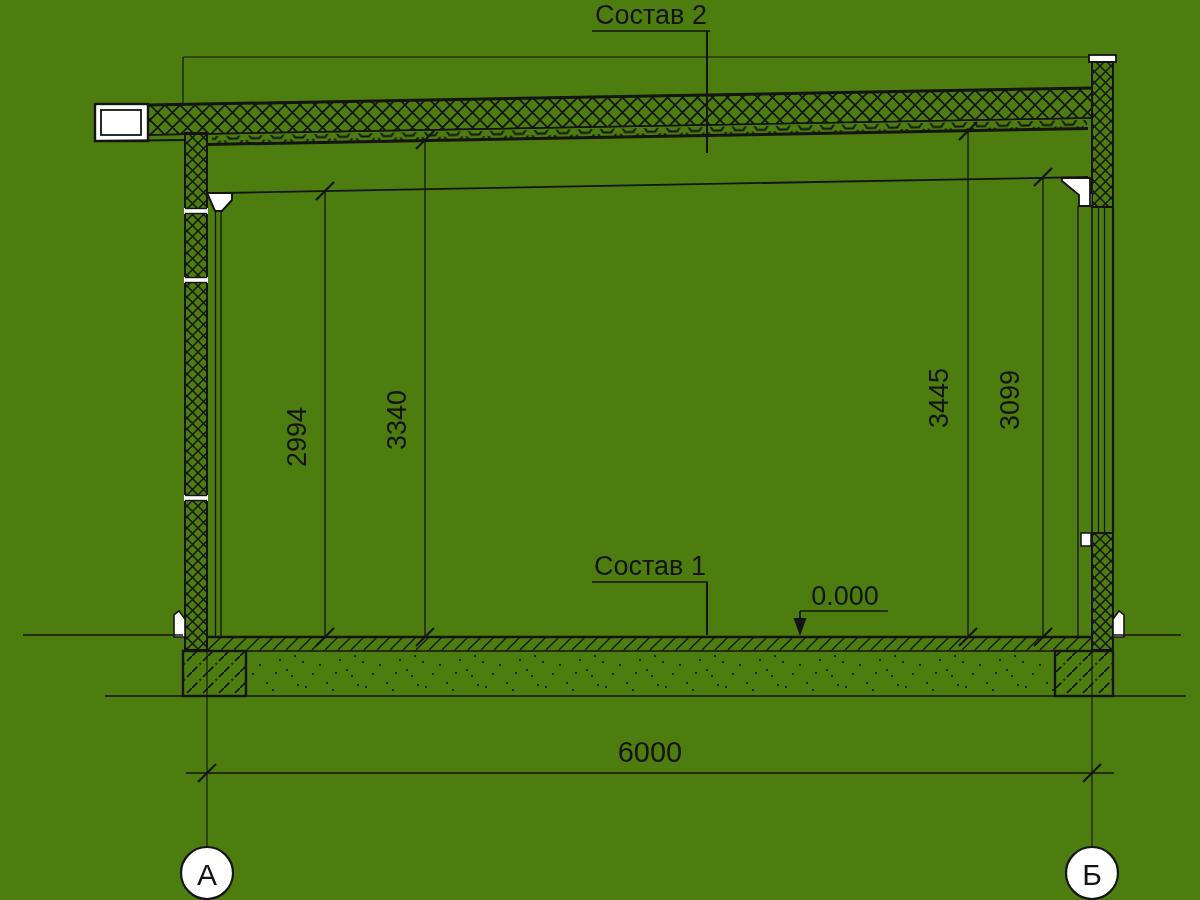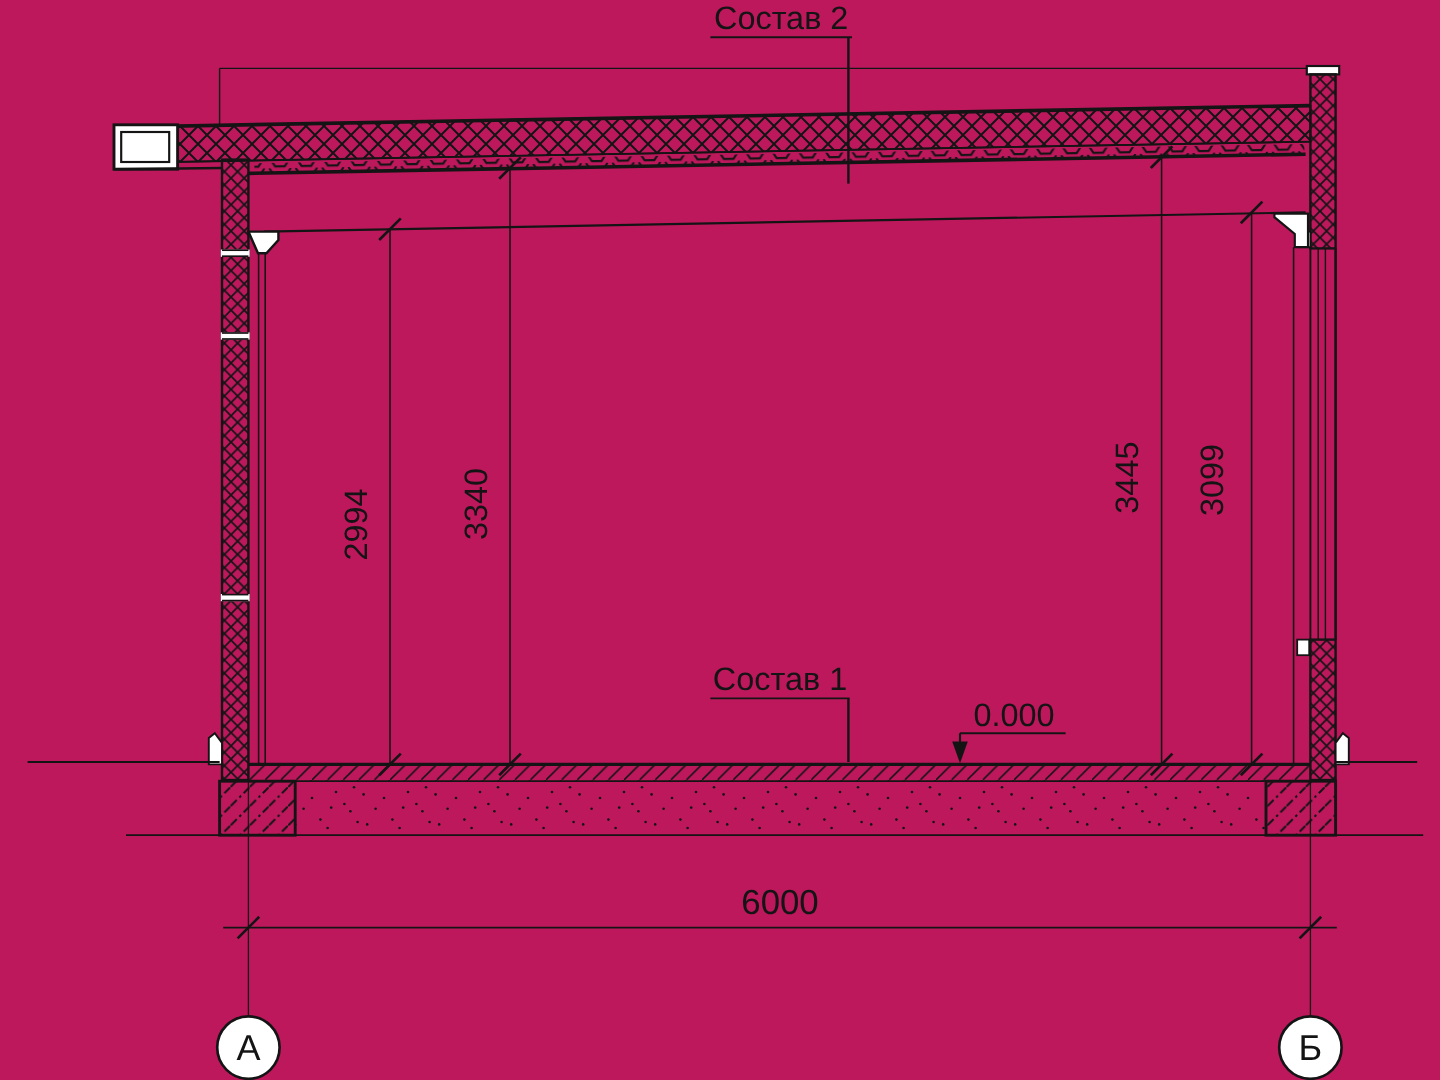--- a/index.html
+++ b/index.html
@@ -1,16 +1,16 @@
 <!DOCTYPE html>
 <html><head>
 <meta charset="utf-8">
 <style>
   html,body{margin:0;padding:0;background:#ffffff;}
-  .canvas{width:1200px;height:900px;position:relative;background:#be185d;overflow:hidden;
+  .canvas{width:1200px;height:900px;position:relative;background:#4d7c0f;overflow:hidden;
           font-family:"Liberation Sans","DejaVu Sans",sans-serif;}
   svg text{font-family:"Liberation Sans","DejaVu Sans",sans-serif;fill:#141414;}
   .lbl{font-size:27px;}
   .dim{font-size:27px;}
   .span{font-size:29px;}
   .axis{font-size:30px;}
 </style>
 </head>
 <body>
 

